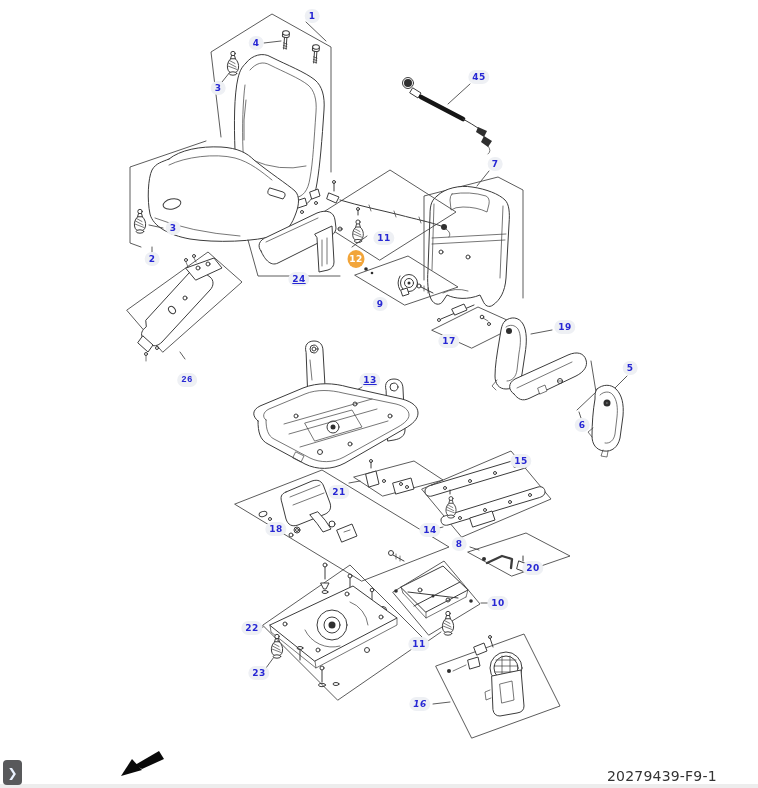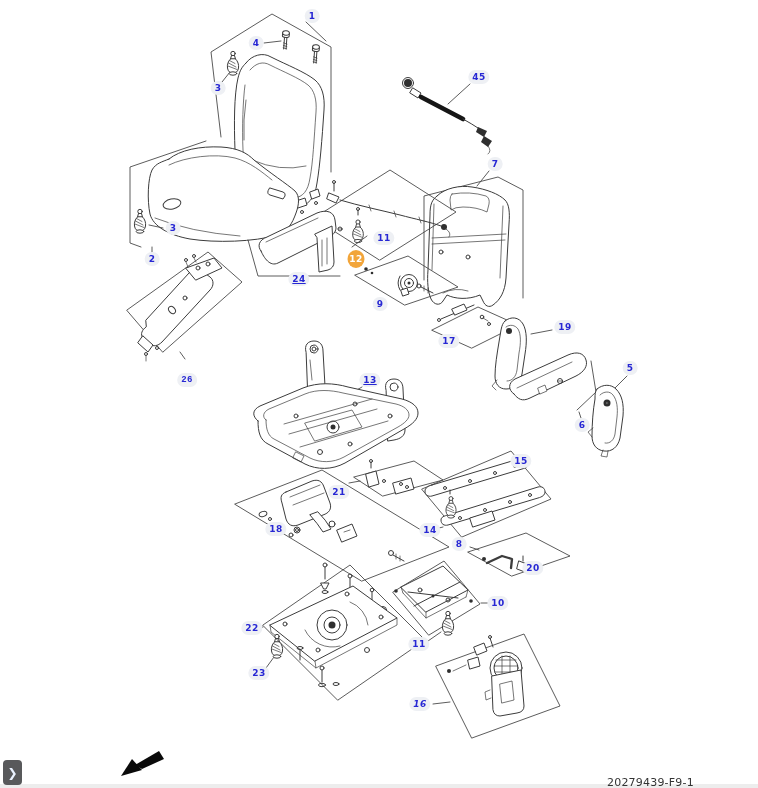--- a/index.html
+++ b/index.html
@@ -24,21 +24,21 @@
     font-size:9px;font-weight:bold;color:var(--callout-text);
     background:var(--callout-bg);border-radius:8px;padding:2px 4px;line-height:10px;
     letter-spacing:.4px;white-space:nowrap;z-index:5;cursor:pointer;}
   .callout.hl{
     background:var(--hl-bg);color:#ffffff;border-radius:50%;
     width:17px;height:18px;padding:0;display:flex;align-items:center;justify-content:center;}
   .nav-btn{
     position:absolute;left:3px;top:760px;width:19px;height:25px;background:#58595b;
     border-radius:4px;display:flex;align-items:center;justify-content:center;cursor:pointer;z-index:6;}
   .nav-btn span{color:#eaf2ff;font-size:12px;font-weight:bold;line-height:1;}
-  .figure-ref{position:absolute;left:607px;top:768px;font-size:11px;color:#333;letter-spacing:.2px;z-index:4;margin-top:8px;}
+  .figure-ref{position:absolute;left:607px;top:768px;font-size:14px;color:#333;letter-spacing:.2px;z-index:4;}
   .bottom-strip{position:absolute;left:0;top:784px;width:758px;height:4px;background:#ededed;}
 </style>
 </head>
 <body>
 
 <div class="stage" style="--line: #3c3c3c; --frame: #4a4a4a; --callout-text: #2727d4; --callout-bg: #eef0f4; --hl-bg: #f2a53a;">
 
   <svg width="758" height="788" viewBox="0 0 758 788">
     <defs>
       <g id="knob">

